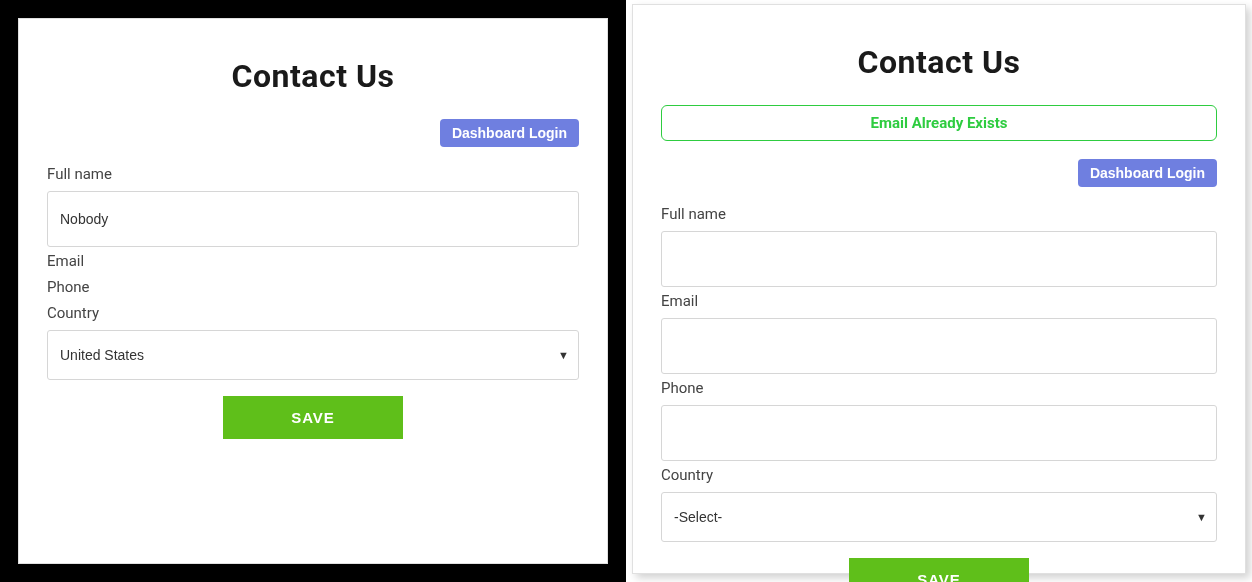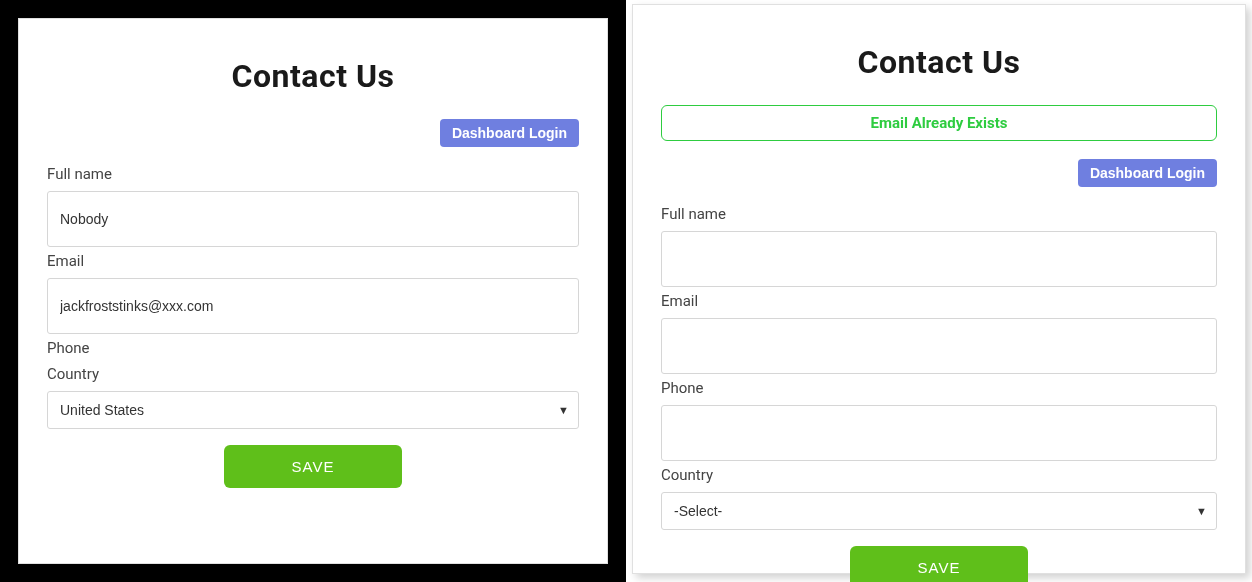--- a/index.html
+++ b/index.html
@@ -94,21 +94,21 @@
       font-size: 14px;
       color: #333;
       background: #fff;
     }
     .form-input {
       padding: 9px 12px;
       height: 56px;
     }
     .form-select {
       padding: 9px 12px;
-      height: 38px;
+      height: 50px;
       appearance: none;
       -webkit-appearance: none;
       background-image: none;
       position: relative;
     }
     .select-wrapper {
       position: relative;
     }
     .select-arrow {
       position: absolute;
@@ -120,45 +120,44 @@
       color: #333;
     }
     .save-row {
       display: flex;
       justify-content: center;
       margin-top: 16px;
     }
     .save-btn {
       background: #5fbf1a;
       color: #fff;
-      font-weight: 400;
+      font-weight: 700;
       font-size: 15px;
       border: none;
-      border-radius: 6px;
+      border-radius: 0;
       padding: 13px 68px;
       cursor: pointer;
       letter-spacing: 1px;
     }
   </style>
 </head>
 <body>
 
 <div class="left-container">
   <div class="card card-left">
     <h1 class="title">Contact Us</h1>
     <div class="top-right">
       <button class="dashboard-btn">Dashboard Login</button>
     </div>
     <div class="form-group">
       <label class="form-label">Full name</label>
       <input type="text" class="form-input" value="Nobody" style="">
     </div>
     <div class="form-group">
       <label class="form-label">Email</label>
-      <input type="text" class="form-input" value="jackfroststinks@xxx.com" style="">
     </div>
     <div class="form-group">
       <label class="form-label">Phone</label>
     </div>
     <div class="form-group">
       <label class="form-label">Country</label>
       <div class="select-wrapper">
         <select class="form-select">
           <option>United States</option>
         </select>

